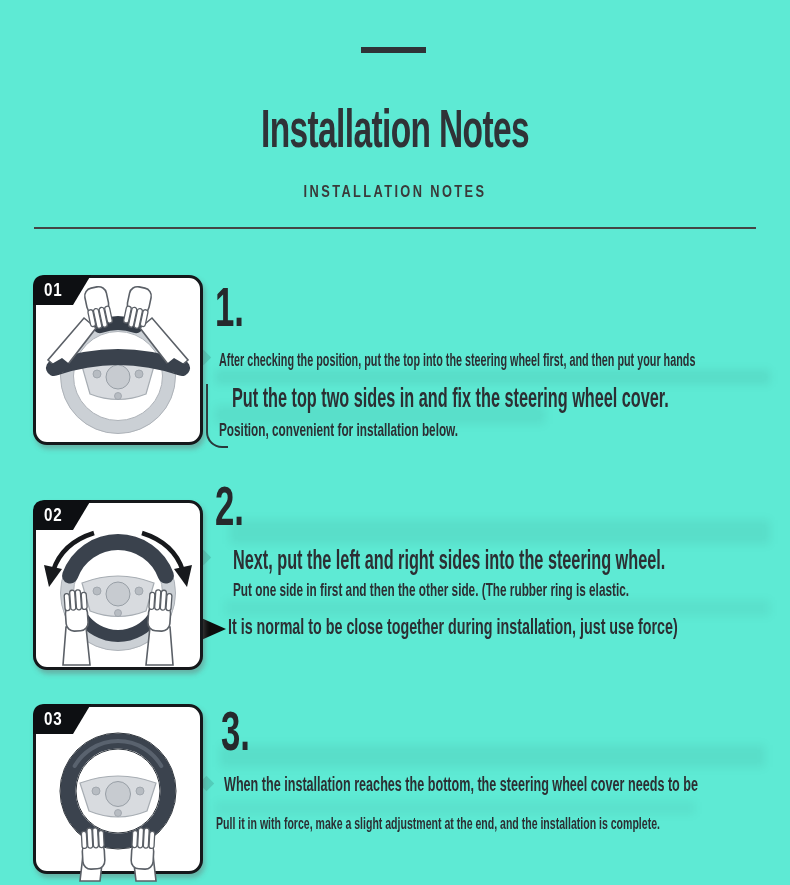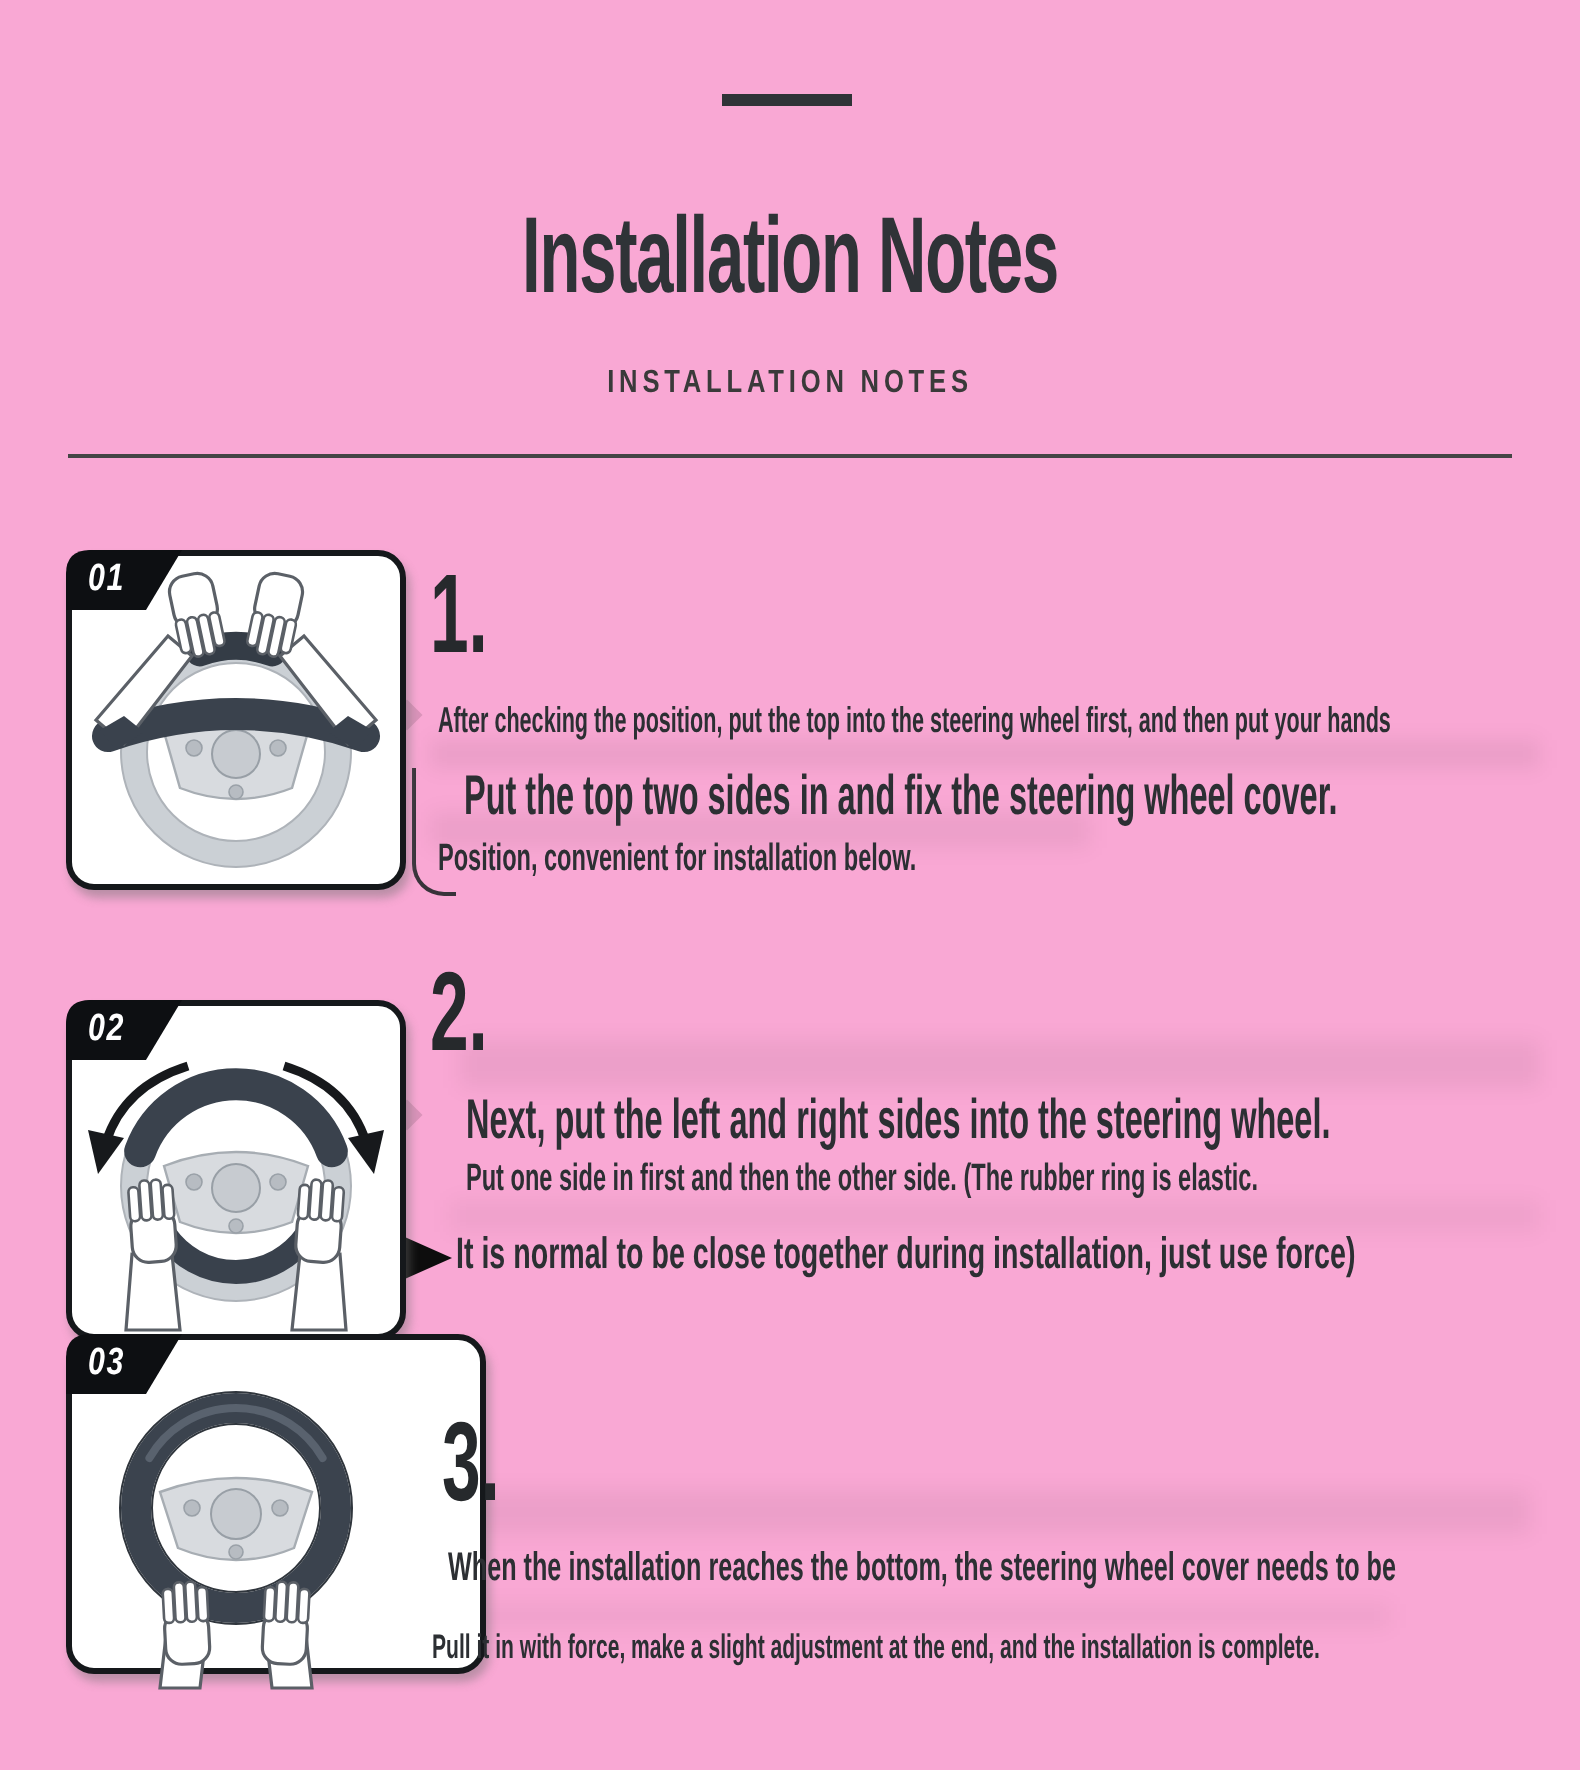--- a/index.html
+++ b/index.html
@@ -1,36 +1,36 @@
 <!DOCTYPE html>
 <html><head>
 <meta charset="utf-8">
 <style>
   html,body{margin:0;padding:0;background:#ffffff;}
-  .page{position:relative;width:790px;height:885px;background:#f9a8d4;overflow:hidden;
+  .page{position:relative;width:790px;height:885px;background:#5eead4;overflow:hidden;
         font-family:"Liberation Sans",sans-serif;}
 
   
   .dash{position:absolute;left:361px;top:47px;width:65px;height:6px;background:#2f3337;}
   .title{position:absolute;left:0;top:101px;width:790px;text-align:center;
          font-size:54px;font-weight:bold;color:#2f3337;line-height:1;
          transform:scaleX(.62);letter-spacing:-1px;}
   .subtitle{position:absolute;left:0;top:183px;width:790px;text-align:center;
             font-size:16px;font-weight:600;color:#3a3a3a;letter-spacing:3px;
             transform:scaleX(.8);}
   .divider{position:absolute;left:34px;top:227px;width:722px;height:2px;background:#454545;}
 
   
   .stepbox{position:absolute;left:33px;width:164px;height:164px;background:#fff;
            border:3px solid #15181b;border-radius:14px;
            box-shadow:2px 4px 5px rgba(110,110,110,.45);}
-  .b1{top:275px;} .b2{top:500px;} .b3{top:667px;padding-left:40px;}
+  .b1{top:275px;} .b2{top:500px;} .b3{top:704px;}
   .illus{position:absolute;inset:0;}
   .illus svg{overflow:visible;}
-  .badge{position:absolute;top:-3px;left:-3px;width:62px;height:30px;font-style:italic;}
+  .badge{position:absolute;top:-3px;left:-3px;width:62px;height:30px;}
   .badge .lbl{position:absolute;left:11px;top:4px;font-size:19px;font-weight:bold;
               color:#ffffff;letter-spacing:1px;transform:scaleX(.8);transform-origin:left top;}
 
   
   .num{position:absolute;font-size:56px;font-weight:bold;color:#26292c;line-height:1;
        transform:scaleX(.62);transform-origin:left top;}
   .ln{position:absolute;white-space:nowrap;font-weight:bold;color:#2c2f33;
       transform-origin:left top;line-height:1.15;}
   .ln-s18{font-size:18px;transform:scaleX(.60);}
   .ln-l28{font-size:28px;transform:scaleX(.58);}

